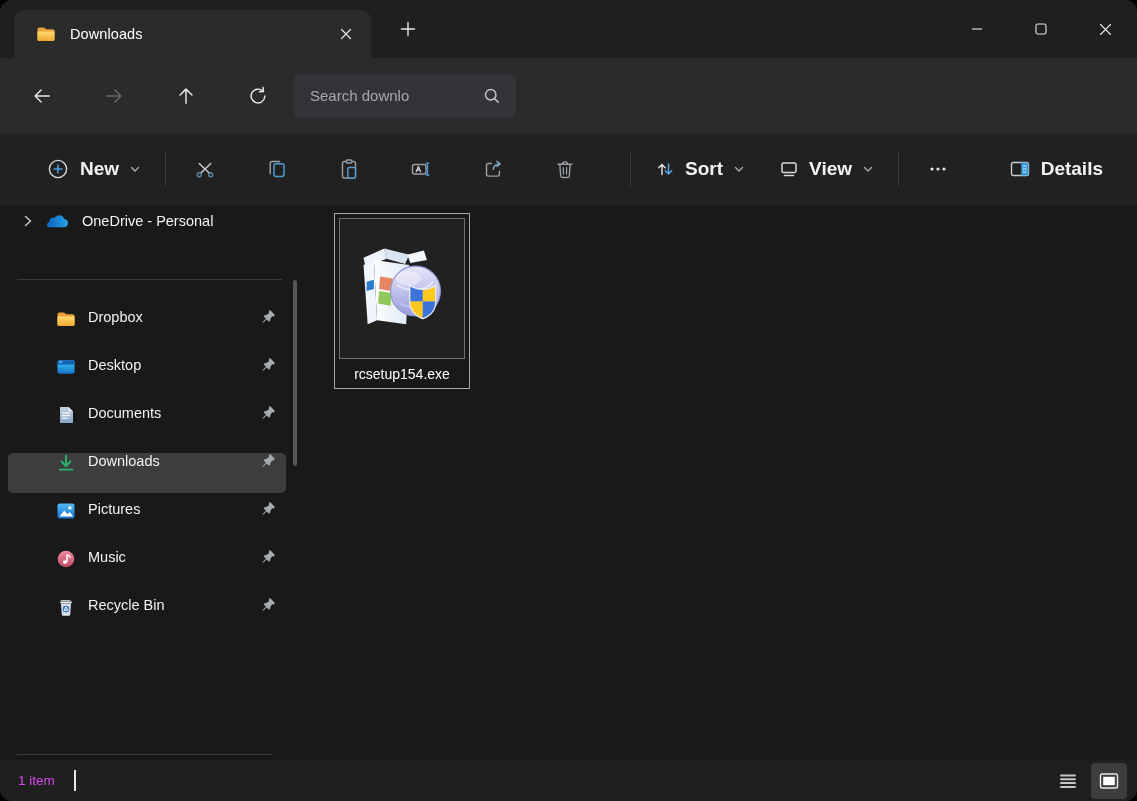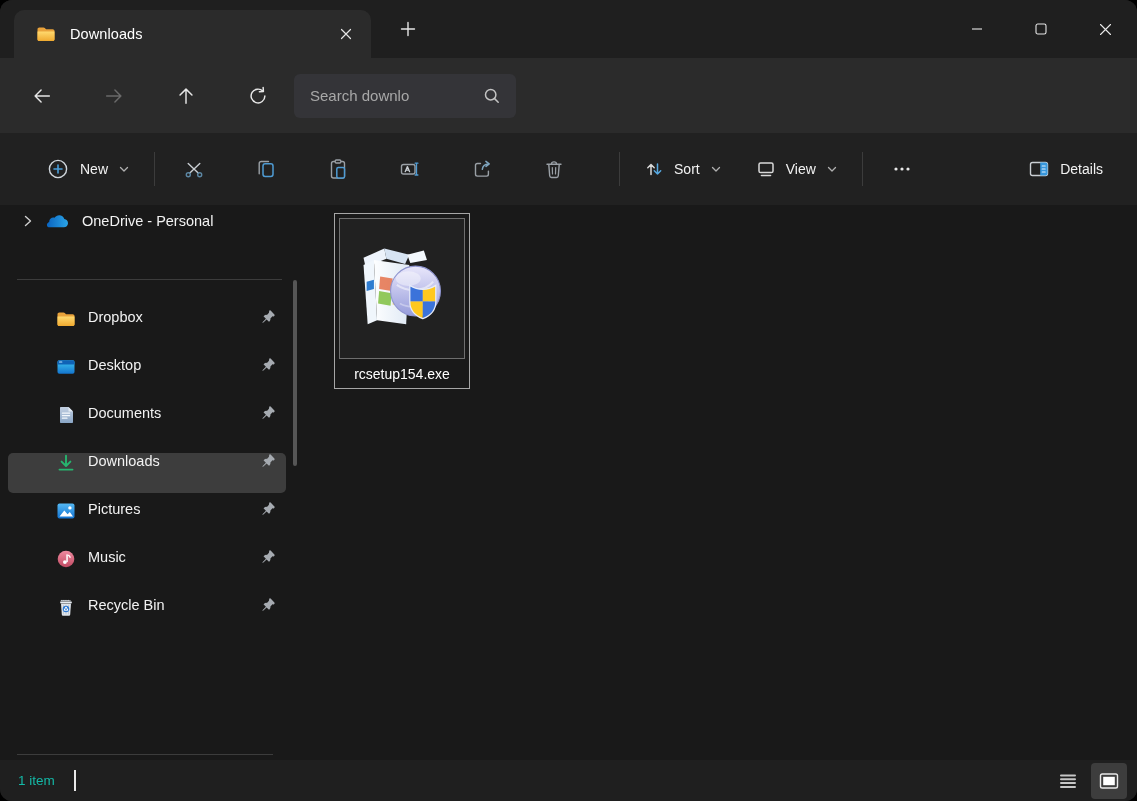--- a/index.html
+++ b/index.html
@@ -23,21 +23,21 @@
   .nav-btn:last-of-type{ margin-right:0; }
   .addressbar{ flex:1; height:44px; margin-left:24px; background:#343438; border-radius:6px; display:flex; align-items:center; padding:0 16px; }
   .crumb-sep{ margin:0 12px; display:flex; align-items:center; }
   .crumb{ font-size:15px; color:#f2f2f2; padding:4px 6px; border-radius:4px; }
   .searchbox{ width:222px; height:44px; margin-left:12px; background:#343438; border-radius:6px; display:flex; align-items:center; padding:0 14px 0 16px; }
   .searchbox input{ flex:1; min-width:0; background:transparent; border:none; outline:none; color:#e8e8e8; font-size:15px; font-family:inherit; }
   .searchbox input::placeholder{ color:#a8a8a8; opacity:1; }
 
   
   .toolbar{ height:72px; background:#212121; display:flex; align-items:center; padding:0 26px 0 38px; flex:none; }
-  .tool-btn{ display:flex; align-items:center; gap:10px; height:42px; padding:0 8px; background:transparent; border:none; border-radius:5px; color:#f2f2f2; font-size:14px; font-family:inherit; }
+  .tool-btn{ display:flex; align-items:center; gap:10px; height:42px; padding:0 8px; background:transparent; border:none; border-radius:5px; color:#f2f2f2; font-size:19px; font-family:inherit;font-weight:bold; }
   .icon-btn{ width:46px; height:42px; display:flex; align-items:center; justify-content:center; background:transparent; border:none; border-radius:5px; margin-right:26px; }
   .tool-sep{ width:1px; height:34px; background:#3c3c3c; margin:0 16px; flex:none; }
   .toolbar-spacer{ flex:1; }
 
   
   .bodyrow{ flex:1; display:flex; background:#191919; min-height:0; position:relative; }
   .sidebar{ width:300px; flex:none; position:relative; padding-top:4px; }
   .side-row{ height:40px; margin:0 14px 0 8px; border-radius:5px; display:flex; align-items:flex-start; font-size:14.5px; color:#f2f2f2; }
   .side-row.onedrive{ margin-top:4px; padding-left:12px; }
   .od-cloud{ margin-left:10px; }
@@ -51,21 +51,21 @@
   .side-bottom-divider{ position:absolute; left:17px; width:256px; bottom:5px; height:1px; background:#3c3c3c; }
   .side-scrollbar{ position:absolute; right:3px; top:75px; width:4px; height:186px; background:#565656; border-radius:2px; }
 
   .content{ flex:1; padding:8px 0 0 34px; }
   .file-tile{ width:136px; border:1px solid #a6a6a6; background:transparent; }
   .file-thumb{ margin:4px; height:141px; border:1px solid #6e6e6e; background:#212121; display:flex; align-items:center; justify-content:center; }
   .file-name{ text-align:center; font-size:14px; color:#fff; padding:3px 2px 6px; white-space:nowrap; overflow:hidden; }
 
   
   .statusbar{ height:41px; background:#1f1f1f; display:flex; align-items:center; padding:0 6px 0 18px; flex:none; }
-  .status-text{ font-size:13.5px; color:#14b8a6; }
+  .status-text{ font-size:13.5px; color:#d946ef; }
   .status-caret{ width:2px; height:21px; background:#e8e8e8; margin-left:19px; }
   .status-spacer{ flex:1; }
   .view-toggle{ width:30px; height:30px; display:flex; align-items:center; justify-content:center; background:transparent; border:none; border-radius:4px; margin-right:8px; }
   .view-toggle.active{ width:36px; height:36px; background:#3d3d3d; margin-right:4px; }
 
   svg{ display:block; }
   .defs-holder{ position:absolute; width:0; height:0; overflow:hidden; }
 </style>
 </head>
 <body>

